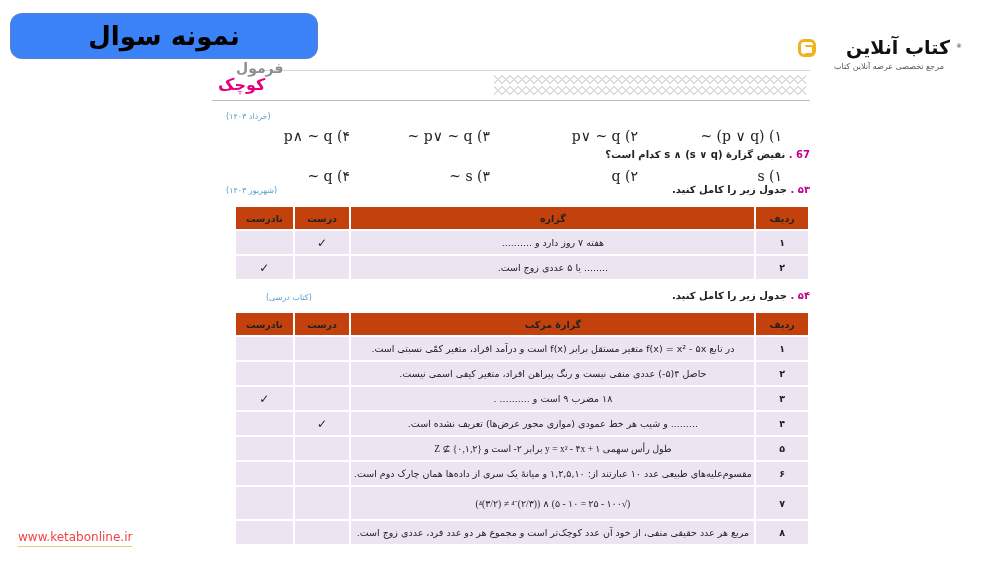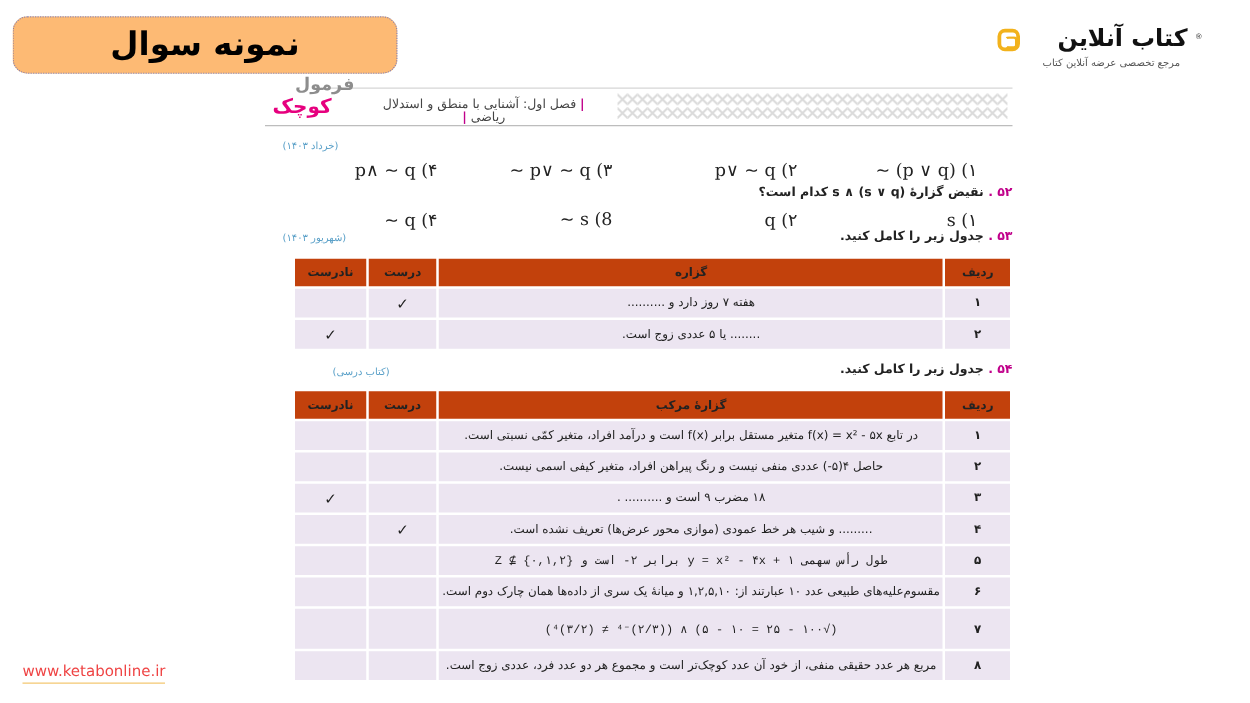--- a/index.html
+++ b/index.html
@@ -1,19 +1,19 @@
 <!DOCTYPE html>
 <html><head>
   <meta charset="utf-8">
   <style>
     html, body { margin:0; padding:0; }
     body { width:1000px; height:562px; background:#ffffff; position:relative; overflow:hidden; font-family:"DejaVu Sans", sans-serif; }
-    .badge { position:absolute; left:10px; top:13px; width:306px; height:44px; background:#fdba74; border:1px dotted #8a7fa8; border-radius:12px; display:flex; align-items:center; justify-content:center; }
+    .badge { position:absolute; left:10px; top:13px; width:306px; height:44px; background:#3b82f6; border:1px dotted #8a7fa8; border-radius:12px; display:flex; align-items:center; justify-content:center; }
     .badge span { font-family:"DejaVu Sans", sans-serif; font-weight:bold; font-size:26px; color:#000; direction:rtl; }
-    .logo { position:absolute; right:30px; top:20px; width:150px; height:40px; direction:rtl; }
+    .logo { position:absolute; right:30px; top:36px; width:150px; height:40px; direction:rtl; }
     .logo-title { position:absolute; right:20px; top:0; font-family:"DejaVu Sans", sans-serif; font-weight:bold; font-size:19px; color:#111; white-space:nowrap; }
     .logo-icon { position:absolute; left:-22px; top:3px; width:18px; height:18px; border:3px solid #f2b21c; border-radius:6px; box-sizing:border-box; }
     .logo-icon::after { content:""; position:absolute; left:3px; top:3px; width:6px; height:6px; border:2px solid #f2b21c; border-radius:3px; border-left-color:transparent; }
     .logo-reg { position:absolute; right:8px; top:6px; font-size:6px; color:#333; }
     .logo-sub { position:absolute; right:26px; top:26px; font-size:8px; color:#555; white-space:nowrap; }
     .page { position:absolute; left:212px; top:62px; width:598px; height:490px; }
     .header-line { position:absolute; left:0; right:0; top:38px; height:1px; background:#bdbdbd; }
     .header-top-line { position:absolute; left:50px; right:0; top:8px; height:1px; background:#d6d6d6; }
     .brand { position:absolute; left:4px; top:0px; width:60px; height:36px; }
     .brand .b1 { position:absolute; left:20px; top:-2px; font-size:14px; font-weight:bold; color:#8d8d8d; direction:rtl; letter-spacing:-1px; }
@@ -25,21 +25,21 @@
     .q .num { color:#c0008a; }
     .src { position:absolute; left:14px; font-size:8px; color:#5aa0c8; direction:rtl; white-space:nowrap; }
     .opts { position:absolute; left:0; right:0; height:14px; direction:rtl; }
     .opt { position:absolute; font-family:"DejaVu Serif", serif; font-size:14px; color:#222; white-space:nowrap; direction:ltr; }
     table { position:absolute; border-collapse:separate; border-spacing:2px; direction:rtl; font-size:9.5px; color:#222; }
     th { background:#c2410c; font-weight:bold; height:20px; }
     td { background:#ece5f1; text-align:center; }
     td.rn { font-weight:bold; }
     td.txt { direction:rtl; }
     .check { font-size:12px; color:#222; }
-    .math { font-family:Liberation Mono, monospace; }
+    .math { font-family:Liberation Serif, serif; }
     .footer { position:absolute; left:18px; top:530px; font-size:12px; color:#ef4444; padding-bottom:2px; border-bottom:1px solid #f3c772; }
   </style>
 </head>
 <body>
 
 <div class="badge">
   <span>نمونه سوال</span>
 </div>
 
 <div class="logo">
@@ -48,44 +48,39 @@
   <div class="logo-title">کتاب آنلاین</div>
   <div class="logo-sub">مرجع تخصصی عرضه آنلاین کتاب</div>
 </div>
 
 <div class="page">
   <div class="header-top-line"></div>
   <div class="brand">
     <div class="b1">فرمول</div>
     <div class="b2">کوچک</div>
   </div>
-  <div class="chapter">
-    <span class="bar">|</span>
-    <span>فصل اول: آشنایی با منطق و استدلال ریاضی</span>
-    <span class="bar">|</span>
-  </div>
   <div class="pattern"></div>
   <div class="header-line"></div>
 
   <div class="src" style="top:50px;">(خرداد ۱۴۰۳)</div>
   <div class="opts" style="top:66px;">
     <span class="opt" style="right:28px;">~ (p ∨ q) (۱</span>
     <span class="opt" style="right:172px;">p∨ ~ q (۲</span>
     <span class="opt" style="right:320px;">~ p∨ ~ q (۳</span>
     <span class="opt" style="right:460px;">p∧ ~ q (۴</span>
   </div>
 
   <div class="q" style="top:87px;">
-    <span class="num">۵۲ .</span>
+    <span class="num">67 .</span>
     <span>نقیض گزارهٔ (s ∨ q) ∧ s کدام است؟</span>
   </div>
   <div class="opts" style="top:106px;">
     <span class="opt" style="right:28px;">s (۱</span>
     <span class="opt" style="right:172px;">q (۲</span>
-    <span class="opt" style="right:320px;">~ s (8</span>
+    <span class="opt" style="right:320px;">~ s (۳</span>
     <span class="opt" style="right:460px;">~ q (۴</span>
   </div>
 
   <div class="q" style="top:122px;">
     <span class="num">۵۳ .</span>
     <span>جدول زیر را کامل کنید.</span>
   </div>
   <div class="src" style="top:124px;">(شهریور ۱۴۰۳)</div>
 
   <table style="left:22px; top:143px; width:576px;">

